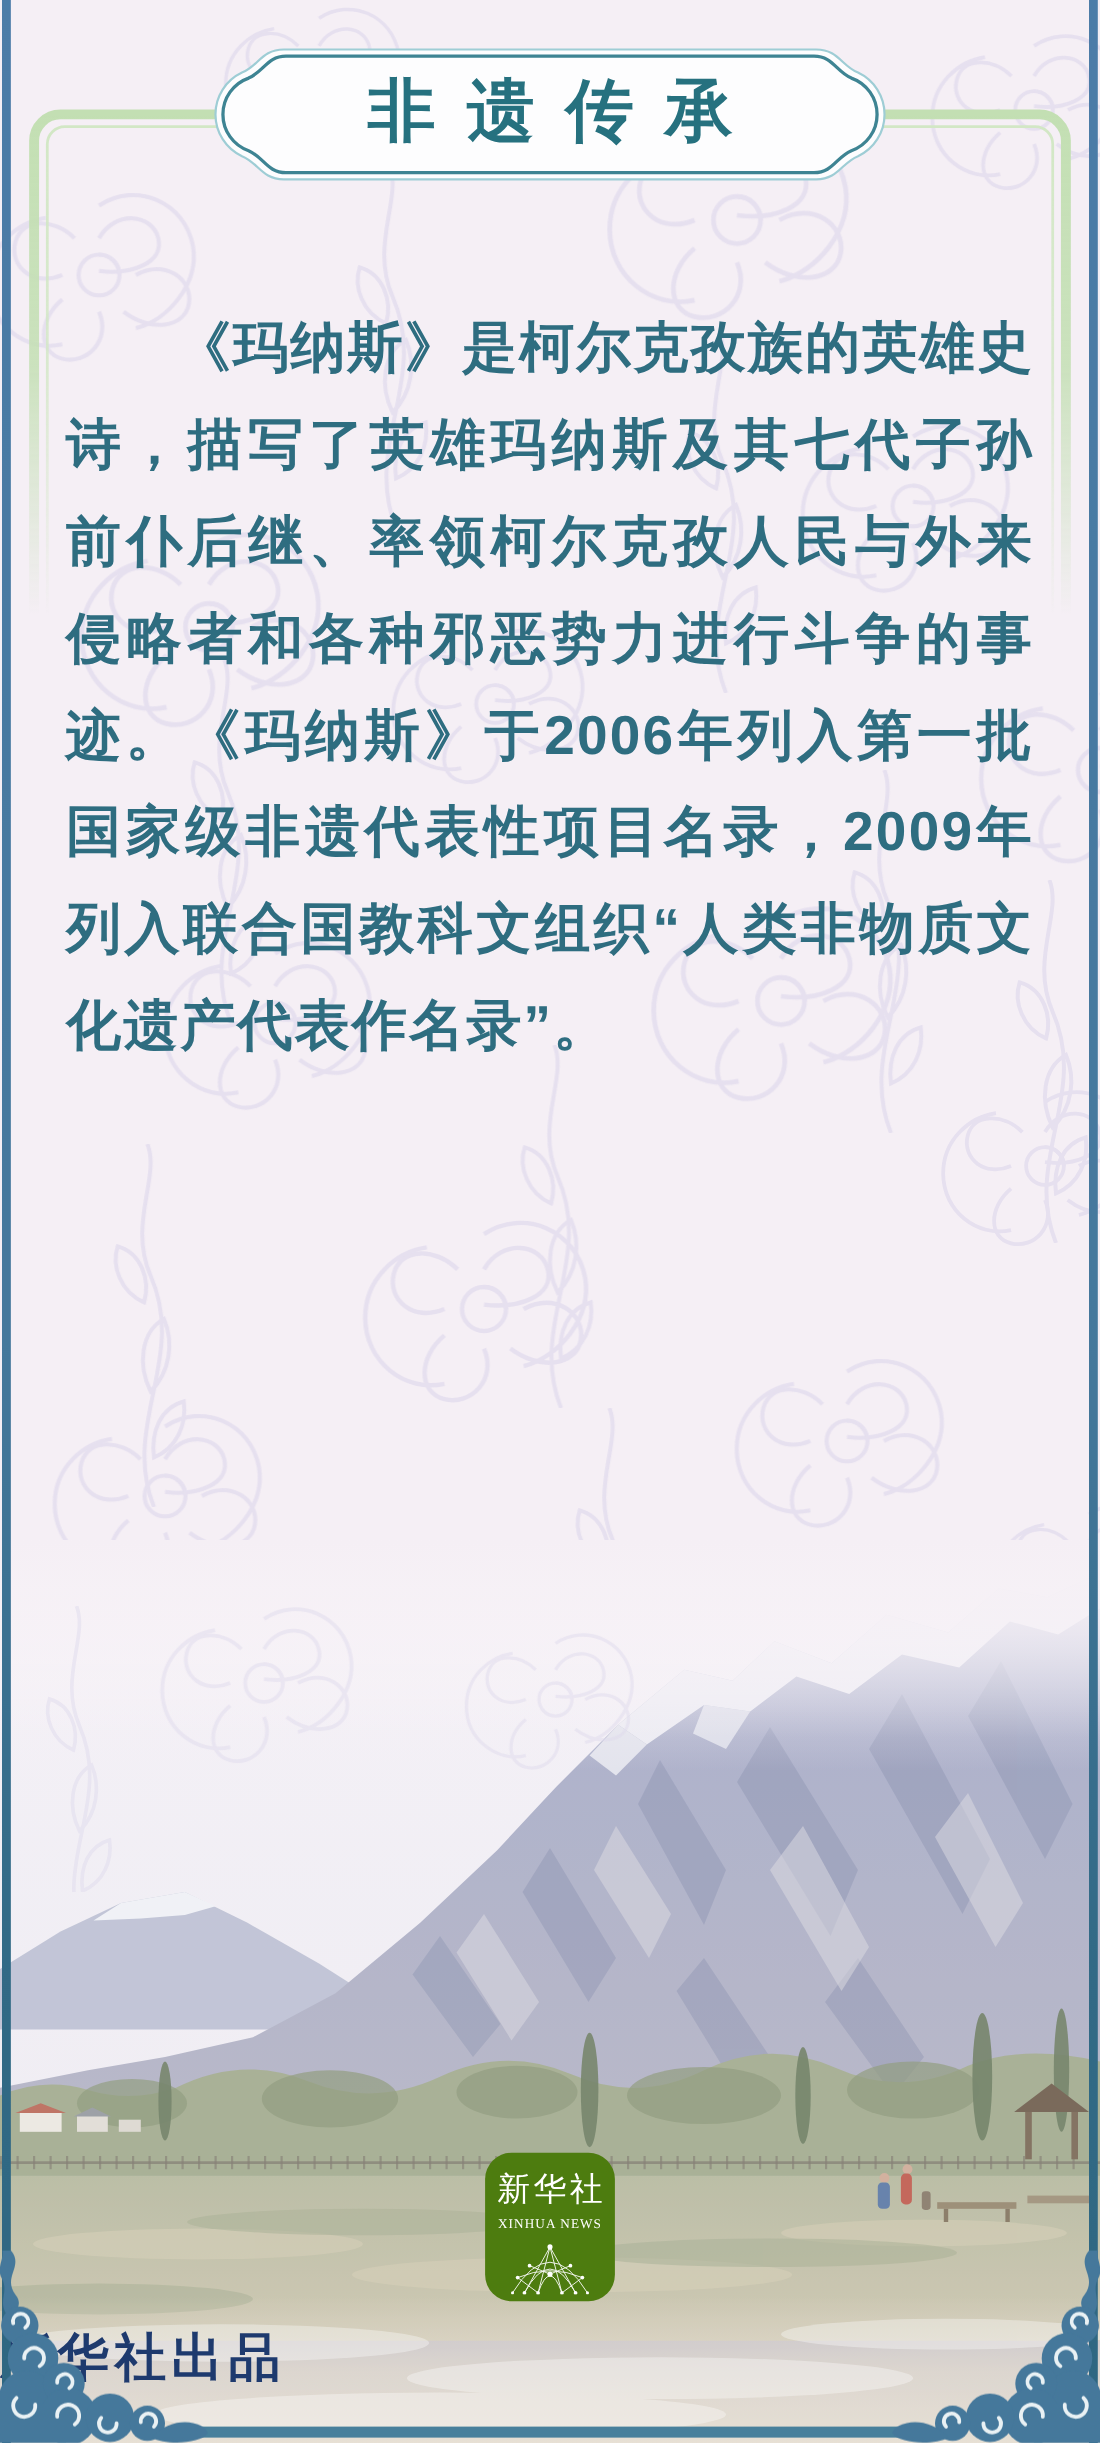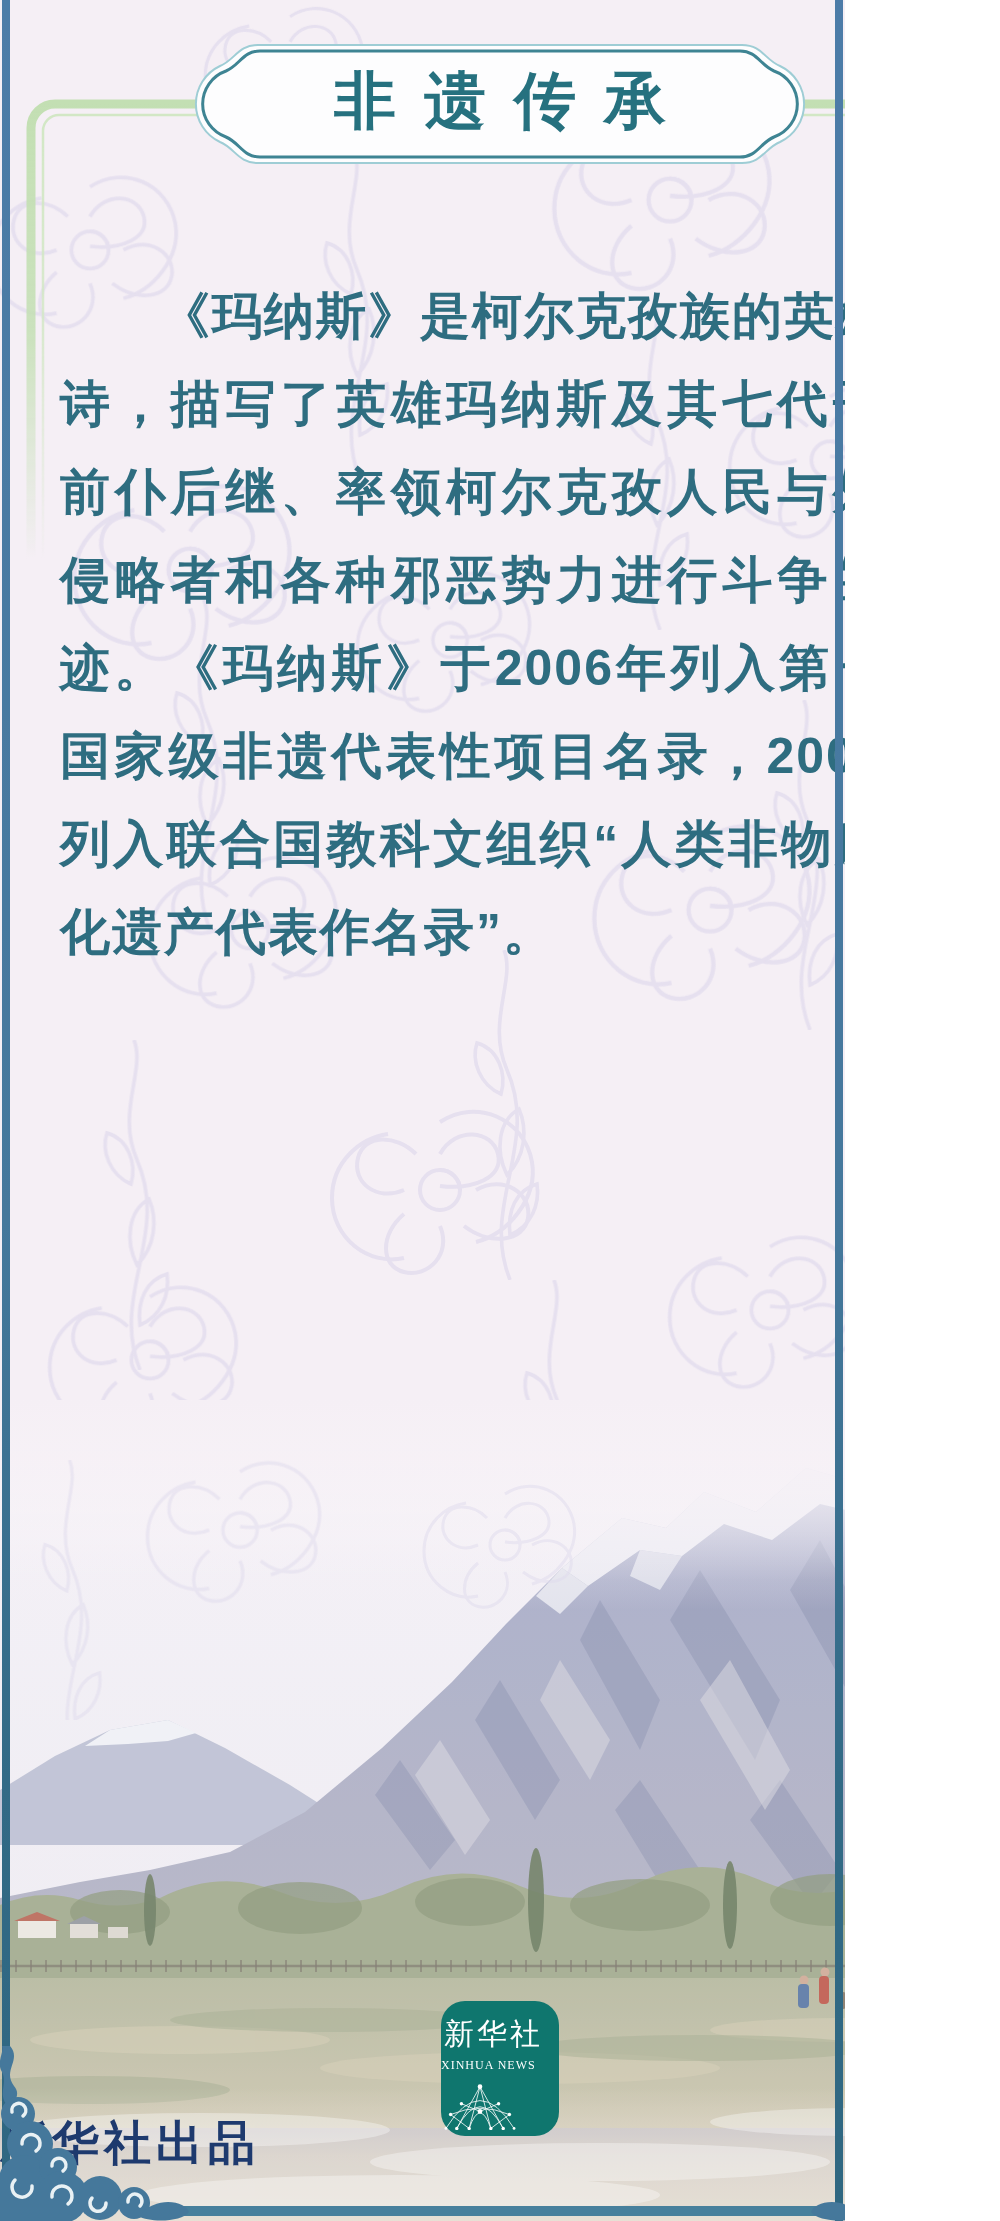--- a/index.html
+++ b/index.html
@@ -1,17 +1,17 @@
 <!DOCTYPE html>
 <html><head>
 <meta charset="utf-8">
 <style>
   html,body { margin:0; padding:0; background:#ffffff; }
   .poster {
-    position:relative; width:845px; height:2221px; overflow:hidden;
+    position:relative; width:1000px; height:2221px; overflow:hidden;
     background:#f5eff5;
     font-family:"Liberation Sans", sans-serif;
   }
   svg { display:block; }
   .layer { position:absolute; pointer-events:none; }
 
   
   .floral { left:0; top:0; z-index:1; }
   .floral-over-photo { z-index:6; opacity:.55; }
 
@@ -48,23 +48,23 @@
   
   .photo { position:absolute; left:0; top:1400px; width:1000px; height:821px; z-index:5; }
   .photo-fade {
     position:absolute; left:0; top:0; right:0; height:210px; z-index:7;
     background:linear-gradient(#f5eff5 0%, rgba(245,239,245,.75) 35%, rgba(245,239,245,0) 100%);
   }
 
   
   .xinhua-logo {
     position:absolute; left:441px; top:1957px; width:118px; height:135px; z-index:12;
-    background:#0f766e; border-radius:24px; color:#ffffff;
-    display:flex; flex-direction:column; justify-content:flex-start;
-    padding-top:13px; box-sizing:border-box;margin-top:44px;
+    background:#4d7c0f; border-radius:24px; color:#ffffff;
+    display:flex; flex-direction:column; align-items:center; justify-content:flex-start;
+    padding-top:13px; box-sizing:border-box;
   }
   .xinhua-logo .cn { font-size:30px; letter-spacing:3px; padding-left:3px; font-weight:400; }
   .xinhua-logo .en { font-family:"Liberation Serif", serif; font-size:12px; letter-spacing:1px; margin-top:3px; white-space:nowrap; }
   .xinhua-logo .dome { margin-top:9px; }
 
   
   .footer-credit {
     position:absolute; left:0; right:0; top:2112px; z-index:12;
     text-align:left; font-size:47px; font-weight:bold; letter-spacing:5px;
     color:#1e3a6e; margin:0;

